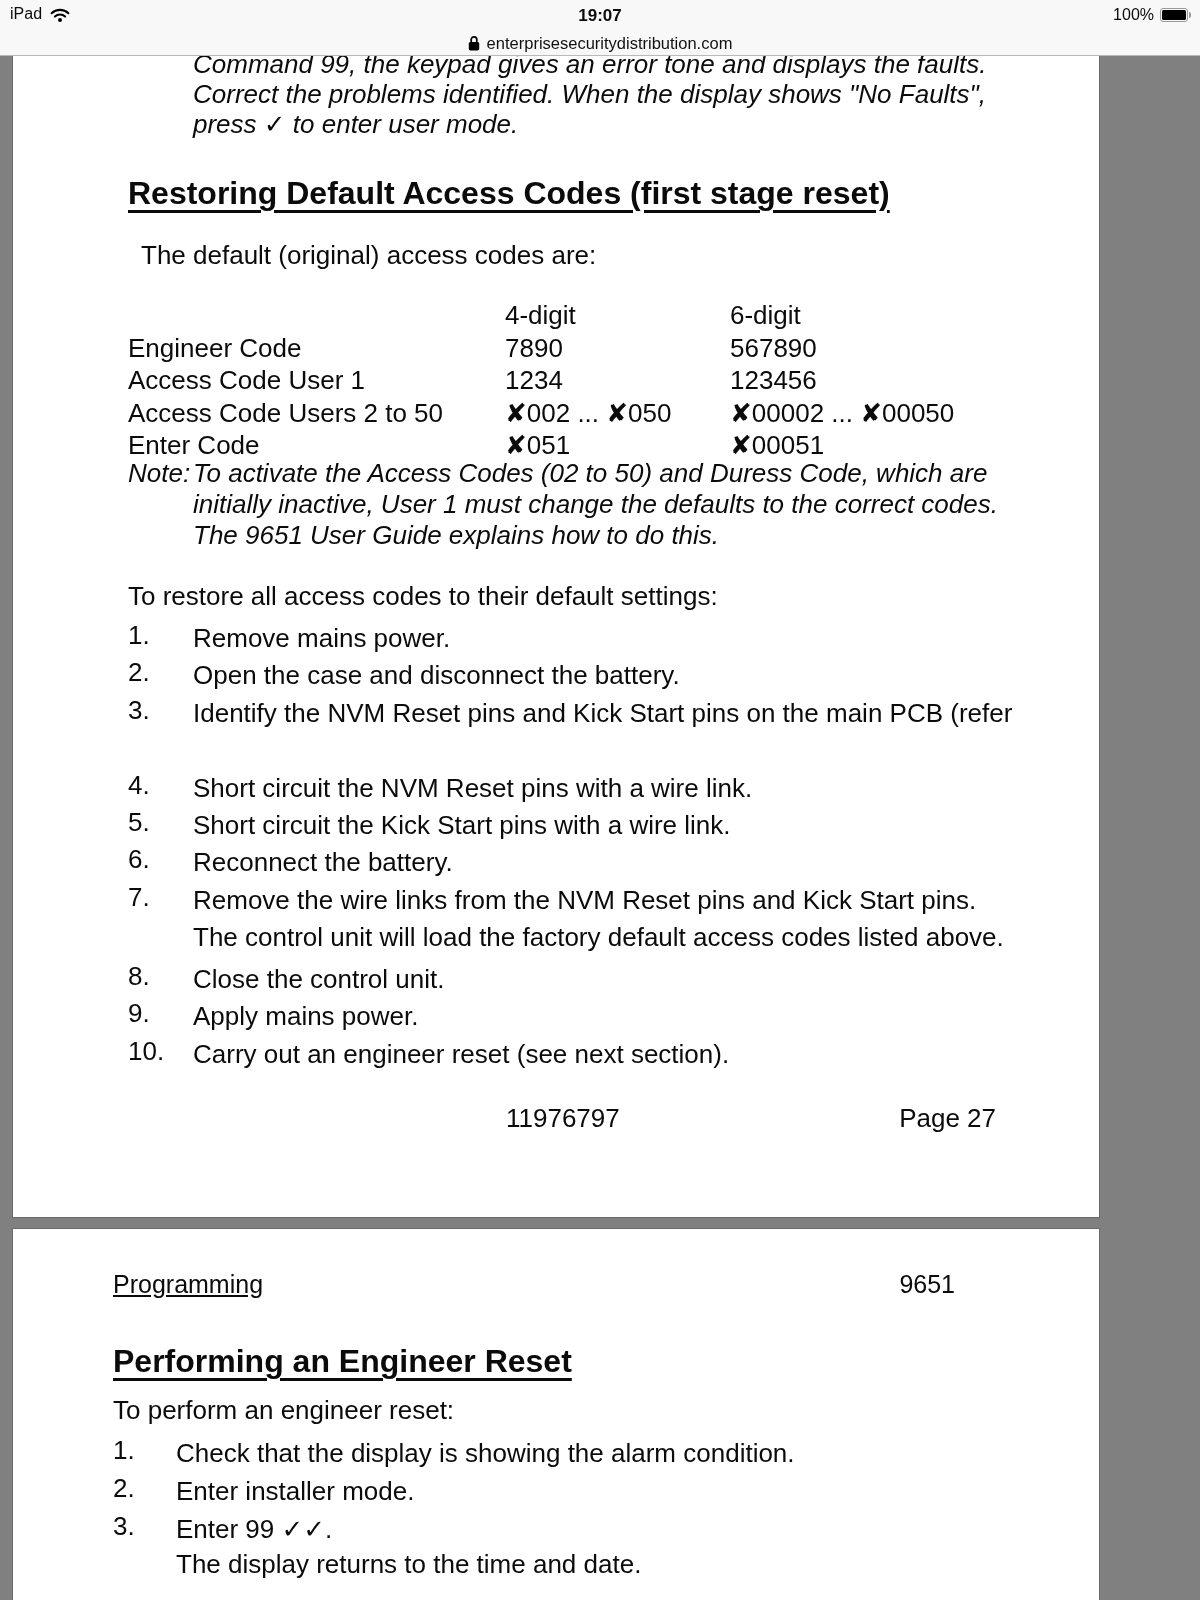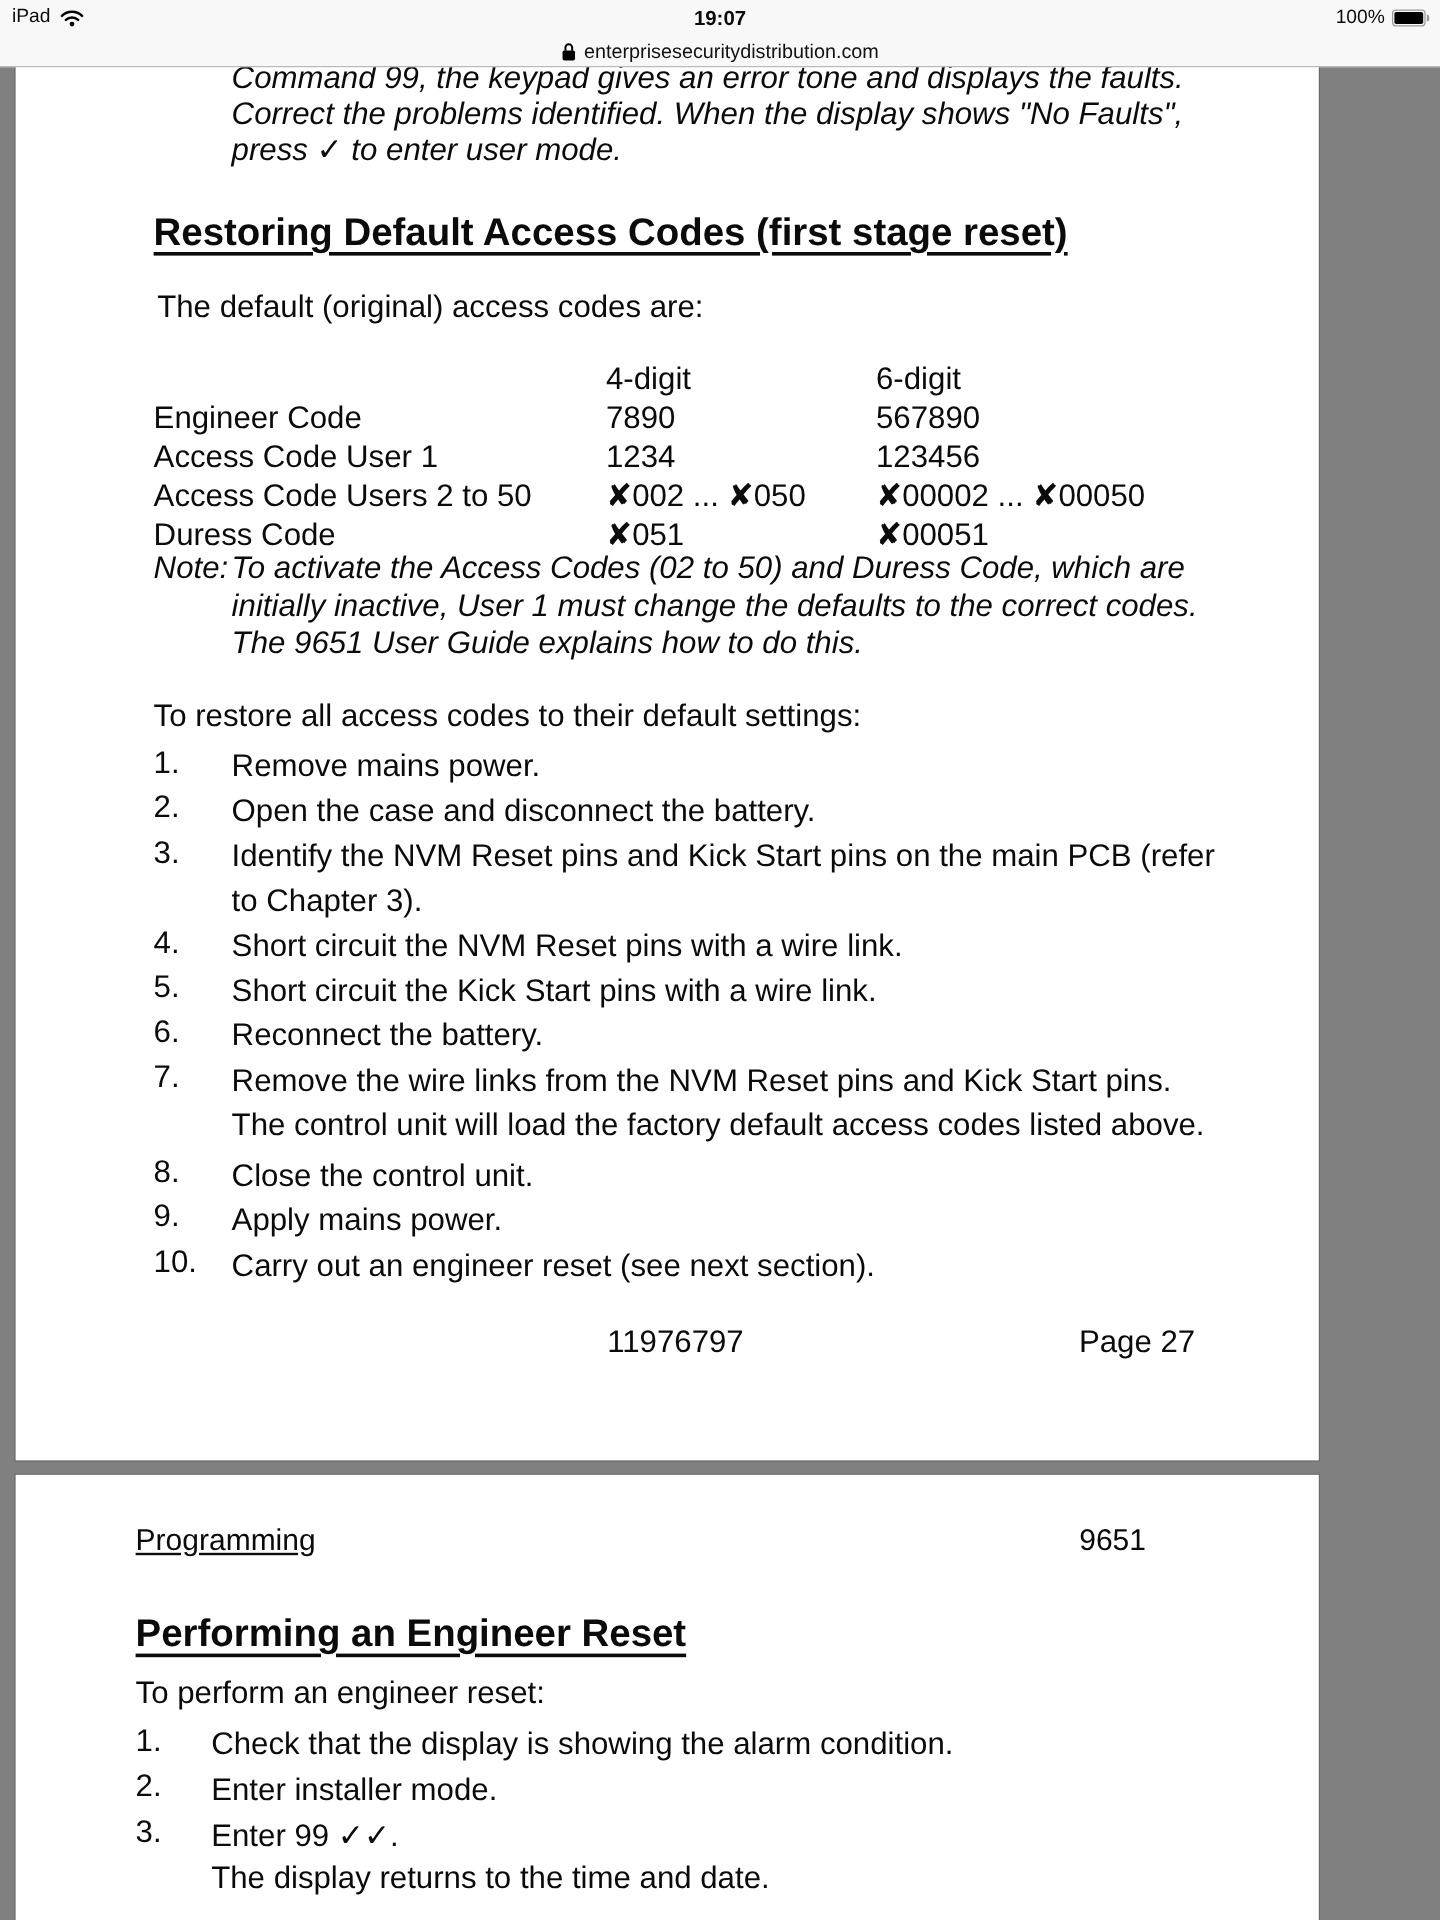--- a/index.html
+++ b/index.html
@@ -123,21 +123,21 @@
     <section class="page page1">
 
       <div class="abs intro-para">
         <div>Command 99, the keypad gives an error tone and displays the faults.</div>
         <div>Correct the problems identified. When the display shows "No Faults",</div>
         <div>press ✓ to enter user mode.</div>
       </div>
 
       <div class="abs doc-heading" style="top:120px;left:115px;">Restoring Default Access Codes (first stage reset)</div>
 
-      <div class="abs body-txt" style="top:185px;left:118px;">The default (original) access codes are:</div>
+      <div class="abs body-txt" style="top:185px;left:128px;">The default (original) access codes are:</div>
 
       <div class="abs codes-table">
         <div class="t-row">
           <span></span>
           <span>4-digit</span>
           <span>6-digit</span>
         </div>
         <div class="t-row">
           <span>Engineer Code</span>
           <span>7890</span>
@@ -147,21 +147,21 @@
           <span>Access Code User 1</span>
           <span>1234</span>
           <span>123456</span>
         </div>
         <div class="t-row">
           <span>Access Code Users 2 to 50</span>
           <span>✘002 ... ✘050</span>
           <span>✘00002 ... ✘00050</span>
         </div>
         <div class="t-row">
-          <span>Duress Code</span>
+          <span>Enter Code</span>
           <span>✘051</span>
           <span>✘00051</span>
         </div>
       </div>
 
       <div class="abs note-block">
         <div class="nrow">
           <span class="note-label">Note:</span><span>To activate the Access Codes (02 to 50) and Duress Code, which are</span>
         </div>
         <div class="nrow note-indent">initially inactive, User 1 must change the defaults to the correct codes.</div>
@@ -179,21 +179,20 @@
       <div class="abs body-txt step" style="top:602px;left:115px;">
         <span class="num">2.</span>
         <div class="lines">
             <div>Open the case and disconnect the battery.</div>
           </div>
       </div>
       <div class="abs body-txt step" style="top:640px;left:115px;">
         <span class="num">3.</span>
         <div class="lines">
           <div>Identify the NVM Reset pins and Kick Start pins on the main PCB (refer</div>
-          <div>to Chapter 3).</div>
         </div>
       </div>
       <div class="abs body-txt step" style="top:715px;left:115px;">
         <span class="num">4.</span>
         <div class="lines">
             <div>Short circuit the NVM Reset pins with a wire link.</div>
           </div>
       </div>
       <div class="abs body-txt step" style="top:752px;left:115px;">
         <span class="num">5.</span>

